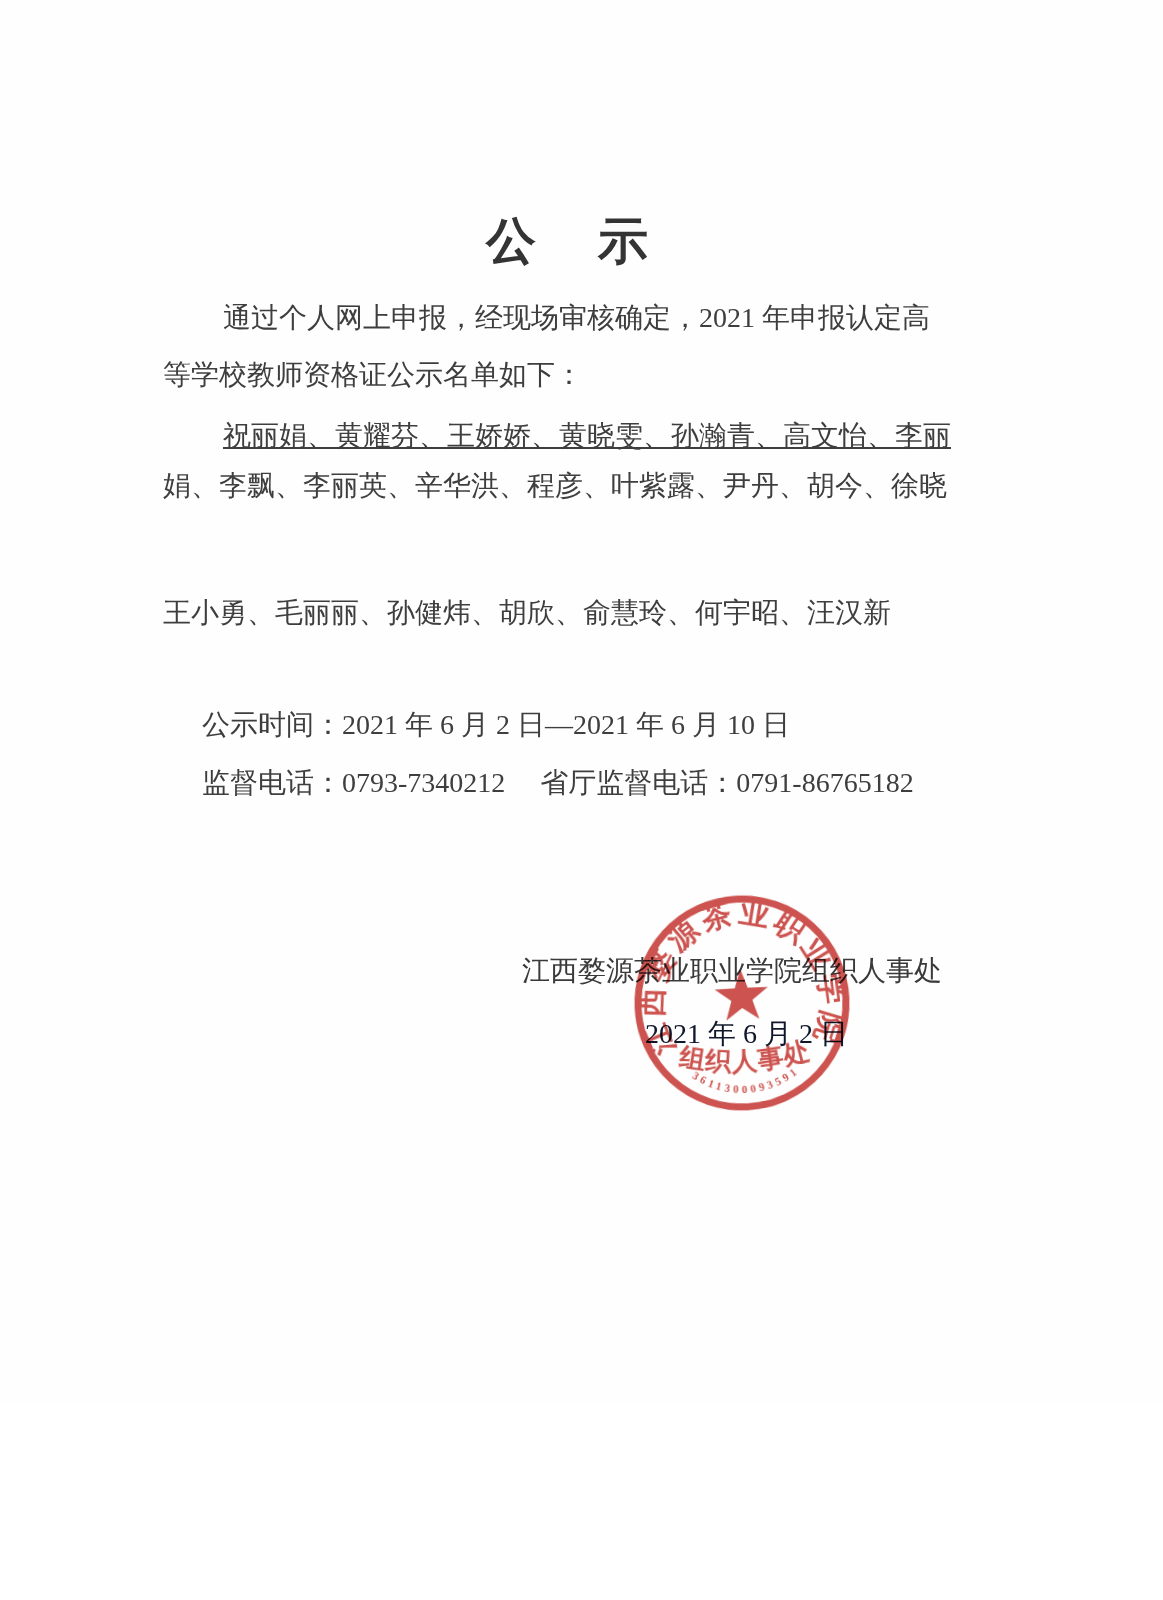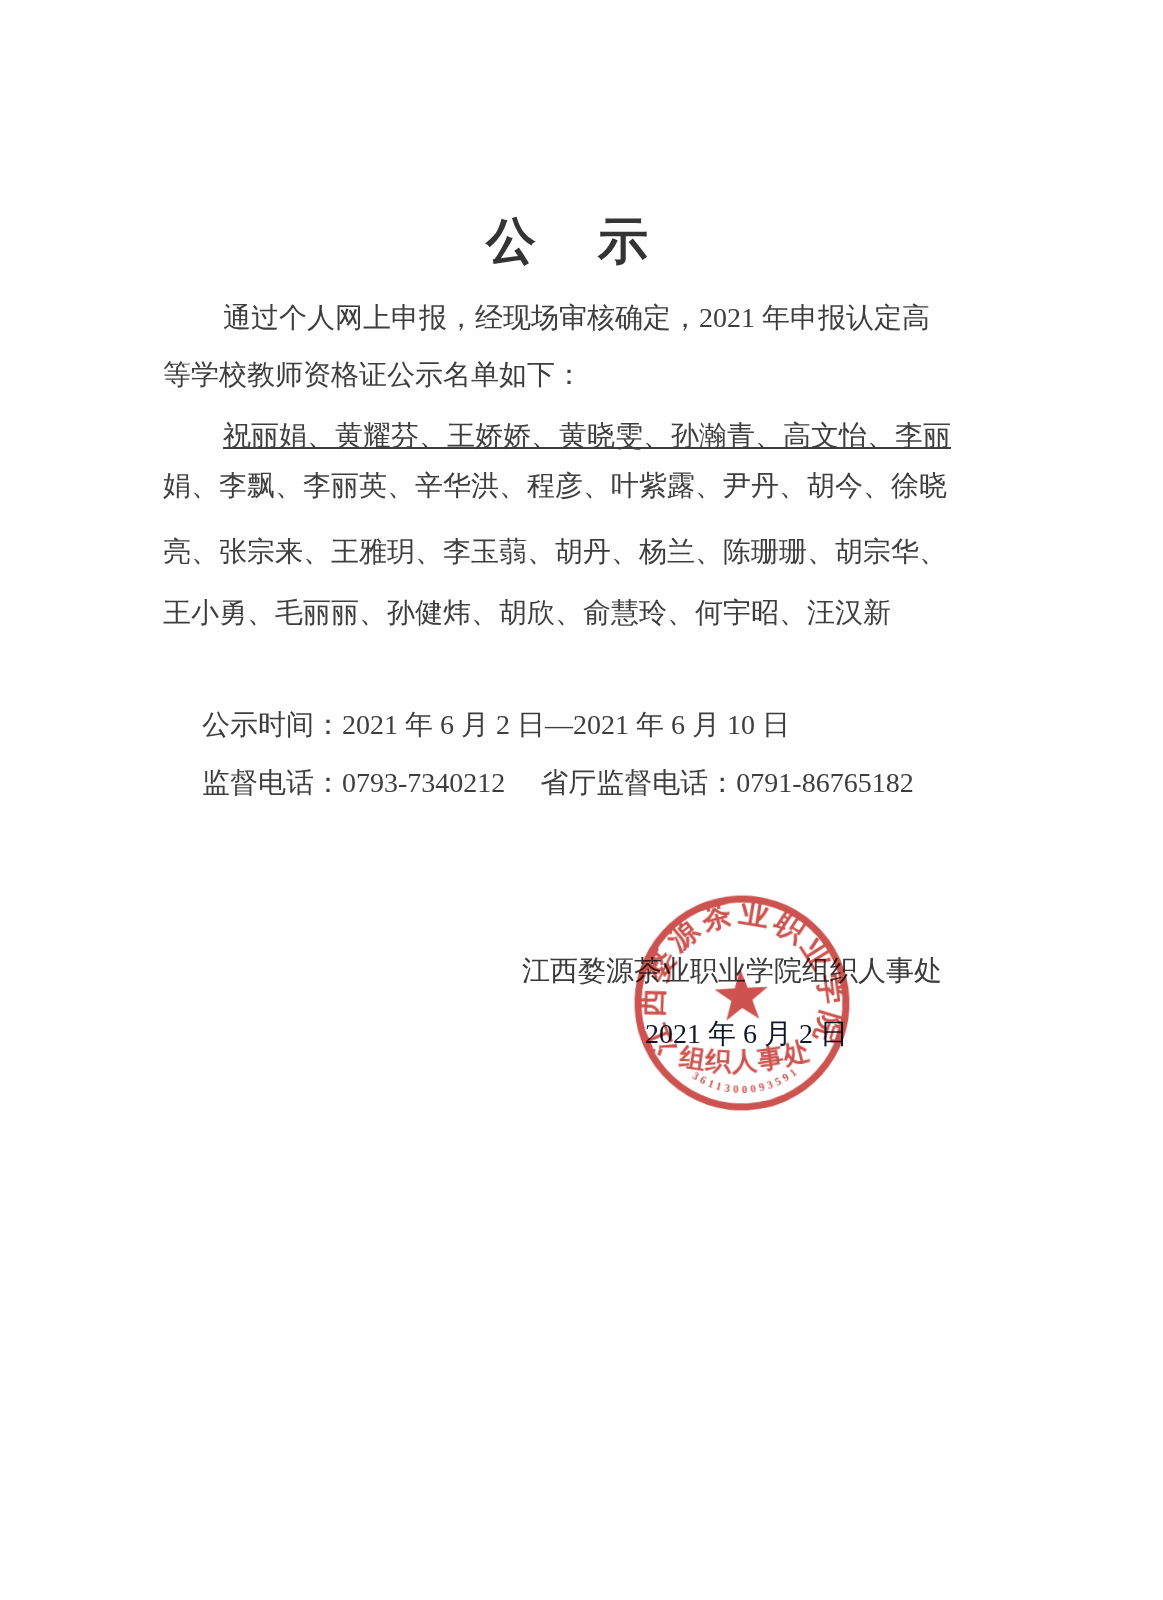--- a/index.html
+++ b/index.html
@@ -49,21 +49,20 @@
 
 <div class="page">
 
   <h1 class="abs doc-title">公　示</h1>
 
   <div class="abs bodyline x-indent y-p1">通过个人网上申报，经现场审核确定，2021 年申报认定高</div>
   <div class="abs bodyline x-flush  y-p2">等学校教师资格证公示名单如下：</div>
 
   <div class="abs bodyline x-indent y-n1">祝丽娟、黄耀芬、王娇娇、黄晓雯、孙瀚青、高文怡、李丽</div>
   <div class="abs bodyline x-flush  y-n2">娟、李飘、李丽英、辛华洪、程彦、叶紫露、尹丹、胡今、徐晓</div>
-  <div class="abs bodyline x-flush  y-n3">亮、张宗来、王雅玥、李玉蒻、胡丹、杨兰、陈珊珊、胡宗华、</div>
   <div class="abs bodyline x-flush  y-n4">王小勇、毛丽丽、孙健炜、胡欣、俞慧玲、何宇昭、汪汉新</div>
 
   <div class="abs bodyline x-info y-i1">公示时间：2021 年 6 月 2 日—2021 年 6 月 10 日</div>
   <div class="abs bodyline x-info y-i2">监督电话：0793-7340212　 省厅监督电话：0791-86765182</div>
 
   <div class="abs sig">江西婺源茶业职业学院组织人事处</div>
   <div class="abs date">2021 年 6 月 2 日</div>
 
   <svg class="stamp" viewBox="0 0 240 240" xmlns="http://www.w3.org/2000/svg">
     <defs>

